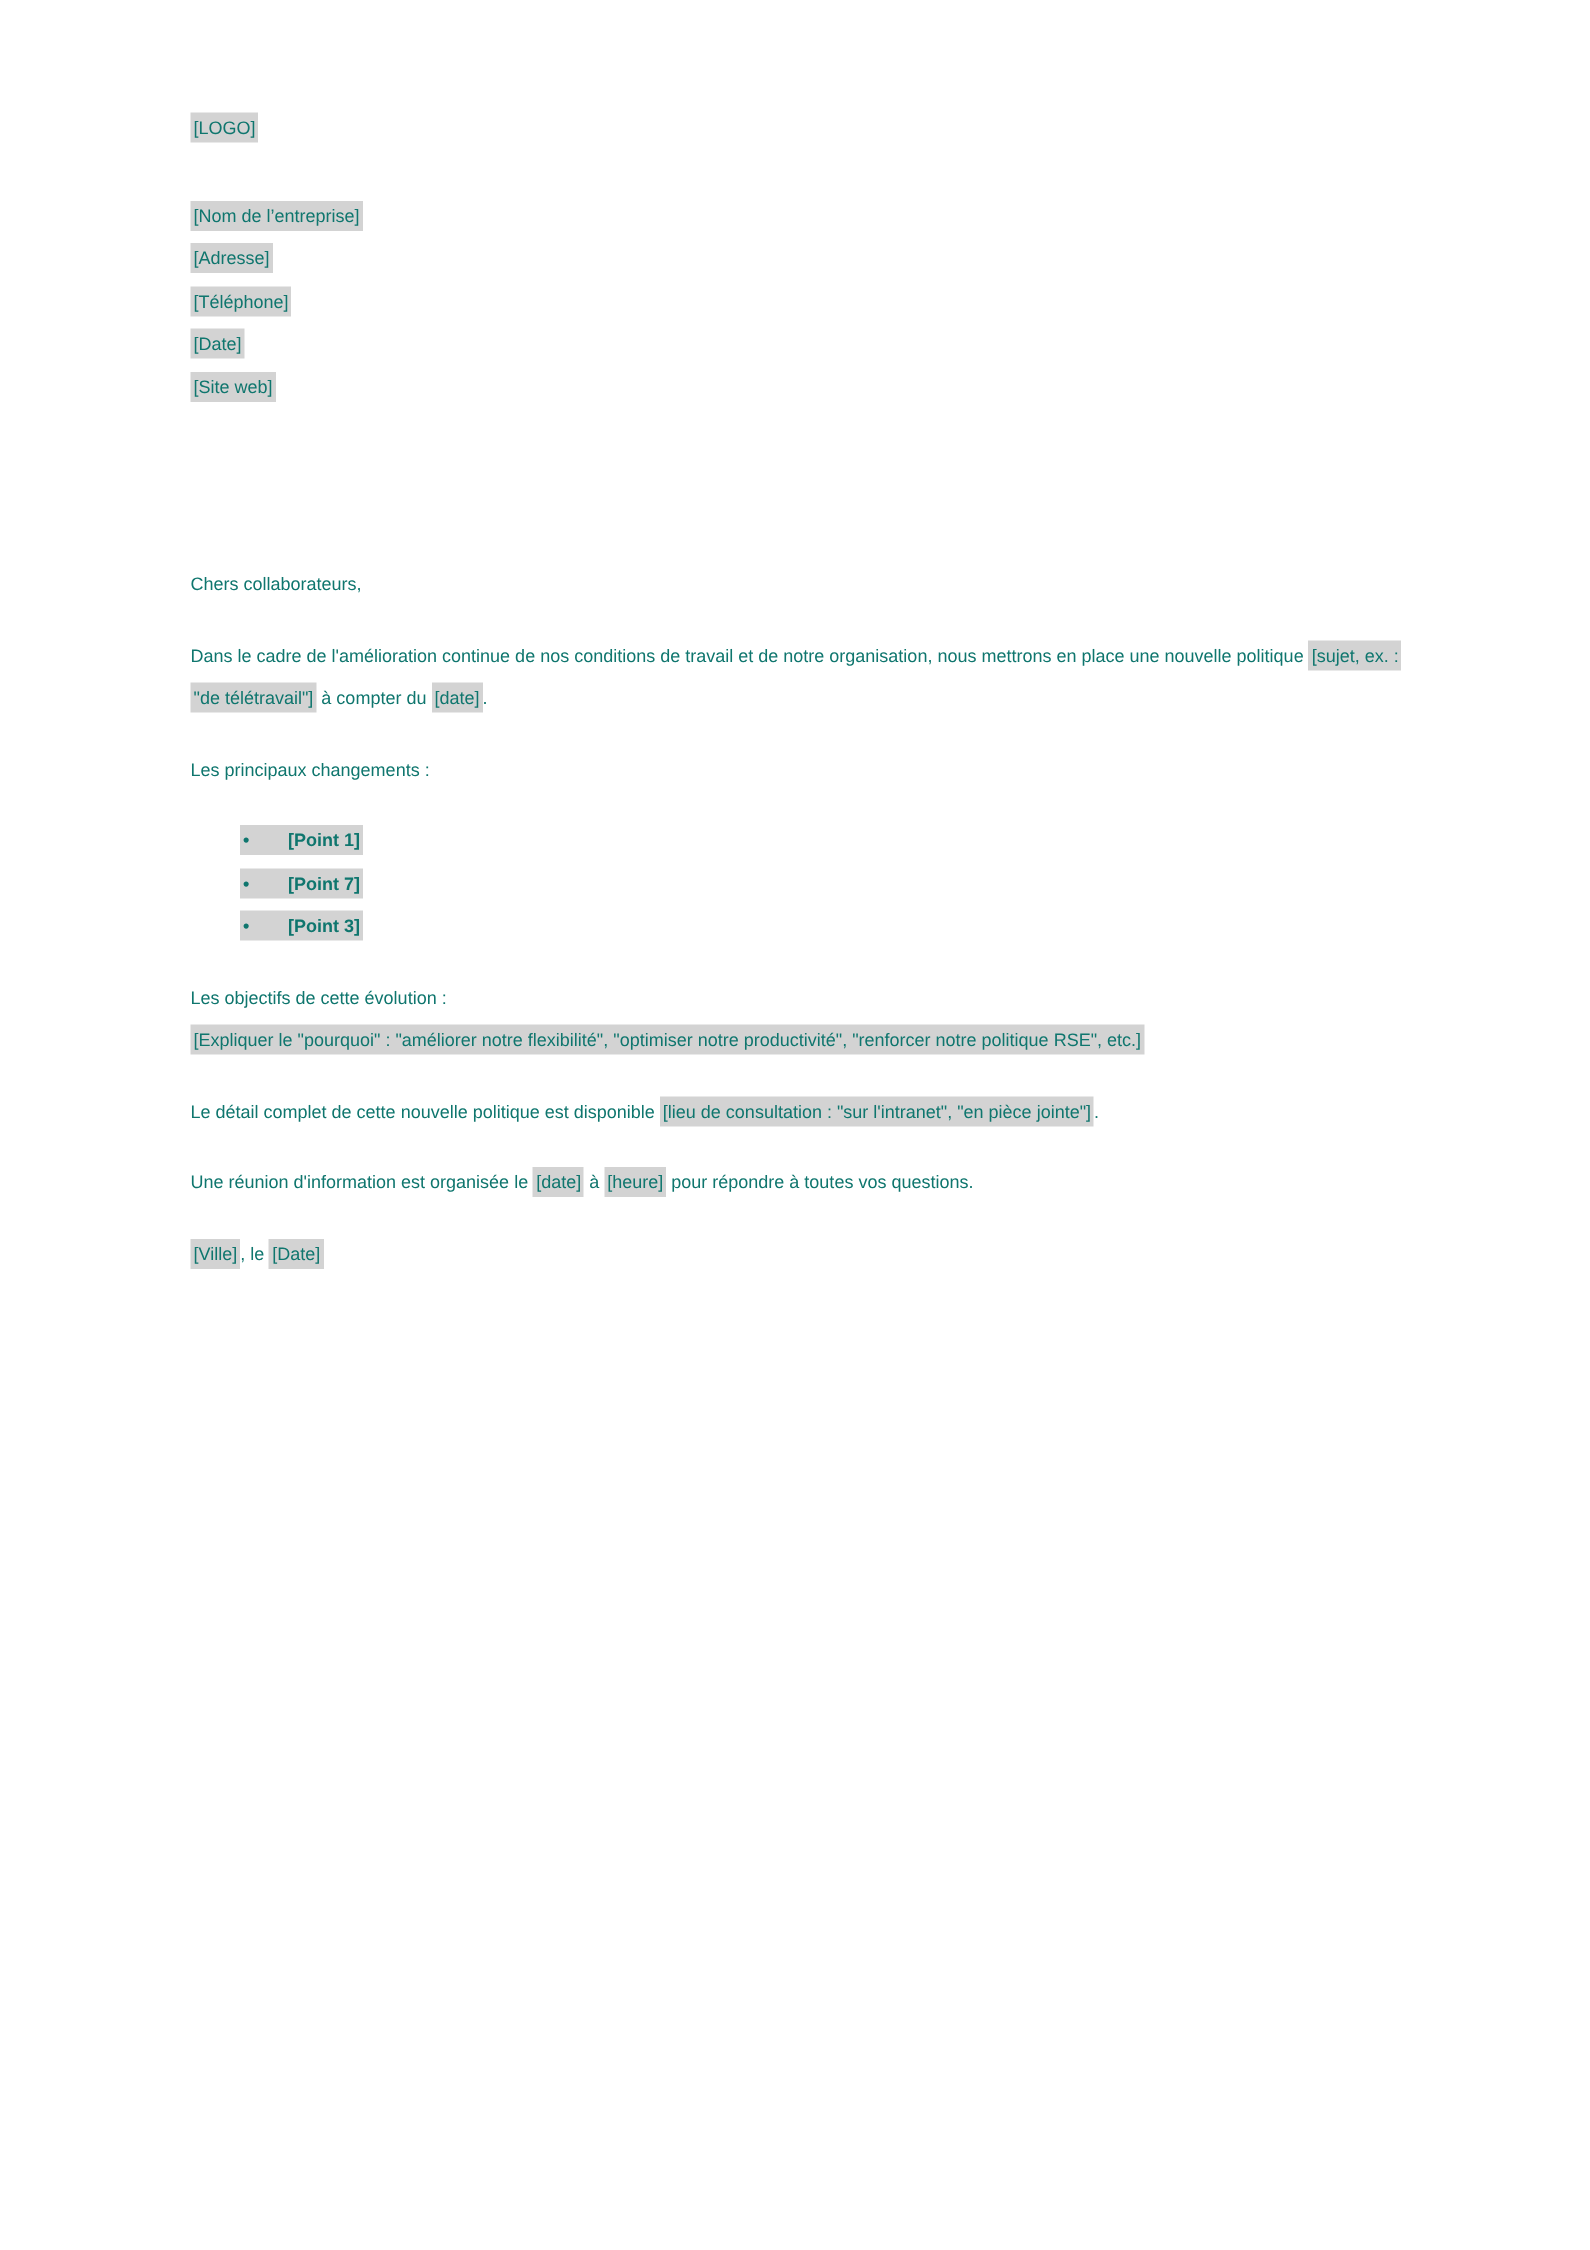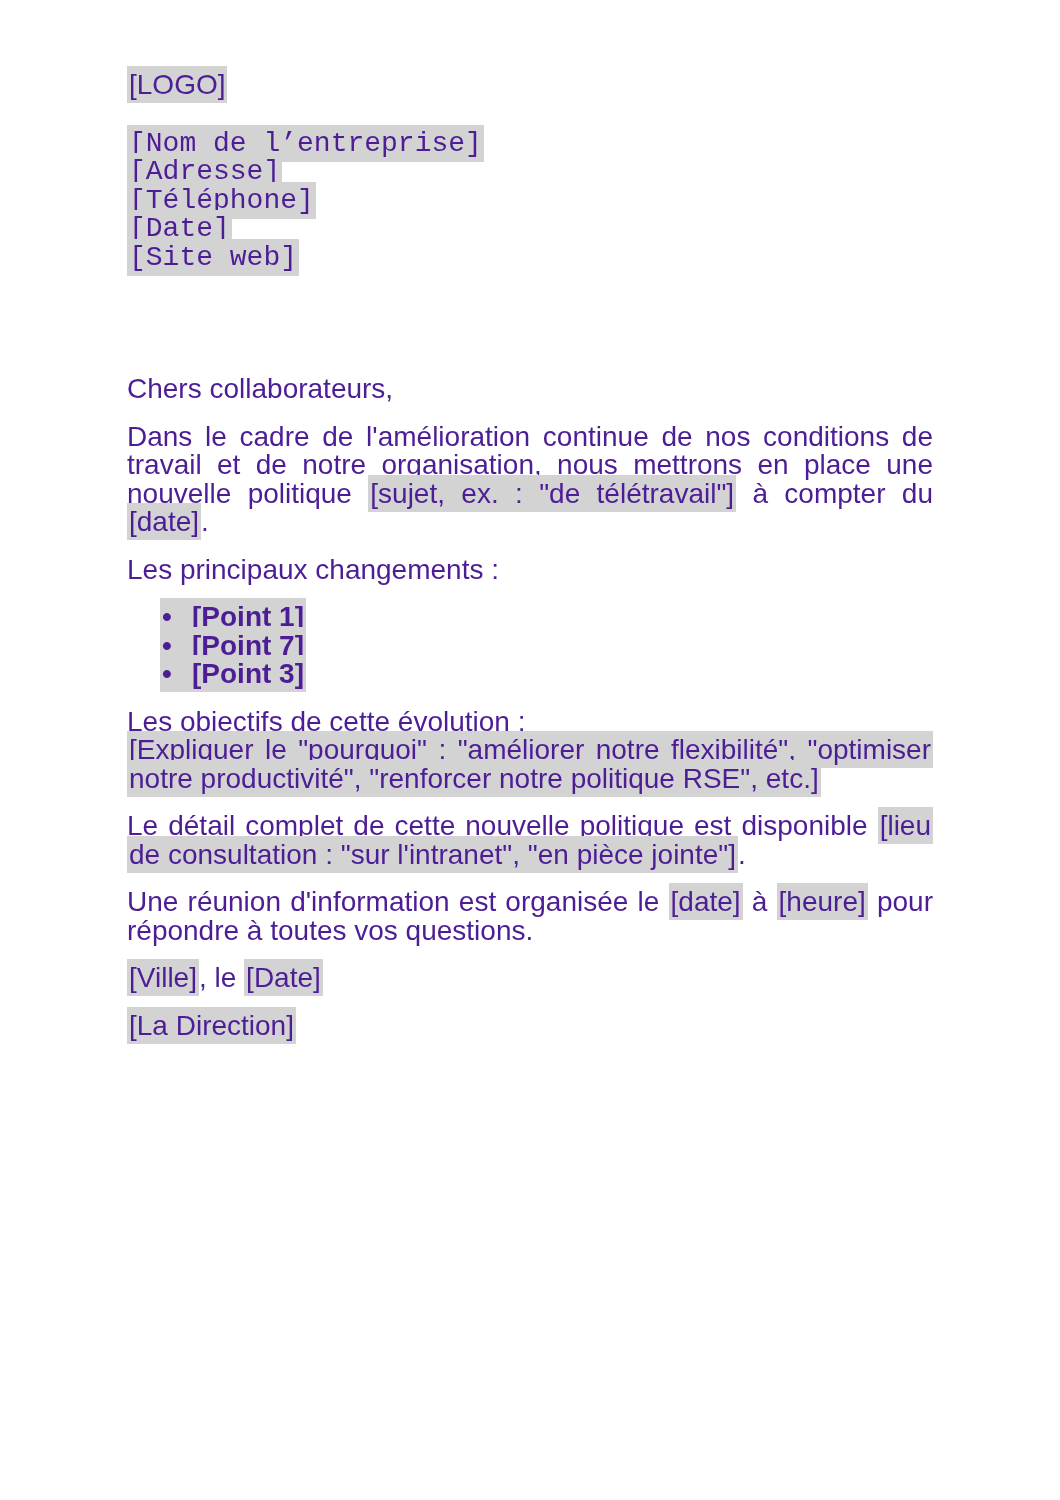--- a/index.html
+++ b/index.html
@@ -1,40 +1,40 @@
 <!DOCTYPE html>
 <html><head>
 <meta charset="utf-8">
 <style>
   * { margin: 0; padding: 0; box-sizing: border-box; }
   html, body { background: #ffffff; }
   .page {
     width: 1060px;
     height: 1500px;
     background: #ffffff;
-    color: #4c1d95;
+    color: #0f766e;
     font-family: "Liberation Sans", "DejaVu Sans", sans-serif;
-    font-size: 28px;
+    font-size: 12px;
     line-height: 28.5px;
     padding: 71px 127px 0 127px;
     overflow: hidden;
   }
   p { margin: 0 0 19px 0; }
   .just { text-align: justify; }
   .ph {
     background: #d3d3d3;
     padding: 3px 2px;
     -webkit-box-decoration-break: clone;
   }
   .ph-run {
     background: #d3d3d3;
     padding: 3px 2px;
   }
   .mb-logo    { margin-bottom: 30px; }
-  .mb-contact { margin-bottom: 103px; font-family: Liberation Mono, monospace; }
+  .mb-contact { margin-bottom: 103px; }
   .mb-subject { margin-bottom: 74px; }
   ul.bullets {
     list-style: none;
     margin: 0 0 19px 0;
     padding-left: 33px;
     font-weight: bold;
   }
   ul.bullets li { line-height: 28.5px; }
   .bullet-cell {
     display: inline-block;
@@ -65,15 +65,14 @@
 
   <p class="just"><span>Les objectifs de cette évolution :</span><br><span class="ph">[Expliquer le "pourquoi" : "améliorer notre flexibilité", "optimiser notre productivité", "renforcer notre politique RSE", etc.]</span></p>
 
   <p class="just"><span>Le détail complet de cette nouvelle politique est disponible </span><span class="ph">[lieu de consultation : "sur l'intranet", "en pièce jointe"]</span><span>.</span></p>
 
   <p class="just"><span>Une réunion d'information est organisée le </span><span class="ph">[date]</span><span> à </span><span class="ph">[heure]</span><span> pour répondre à toutes vos questions.</span></p>
 
 
   <p><span class="ph">[Ville]</span><span>, le </span><span class="ph">[Date]</span></p>
 
-  <p><span class="ph">[La Direction]</span></p>
 
 </div>
 
 </body></html>

